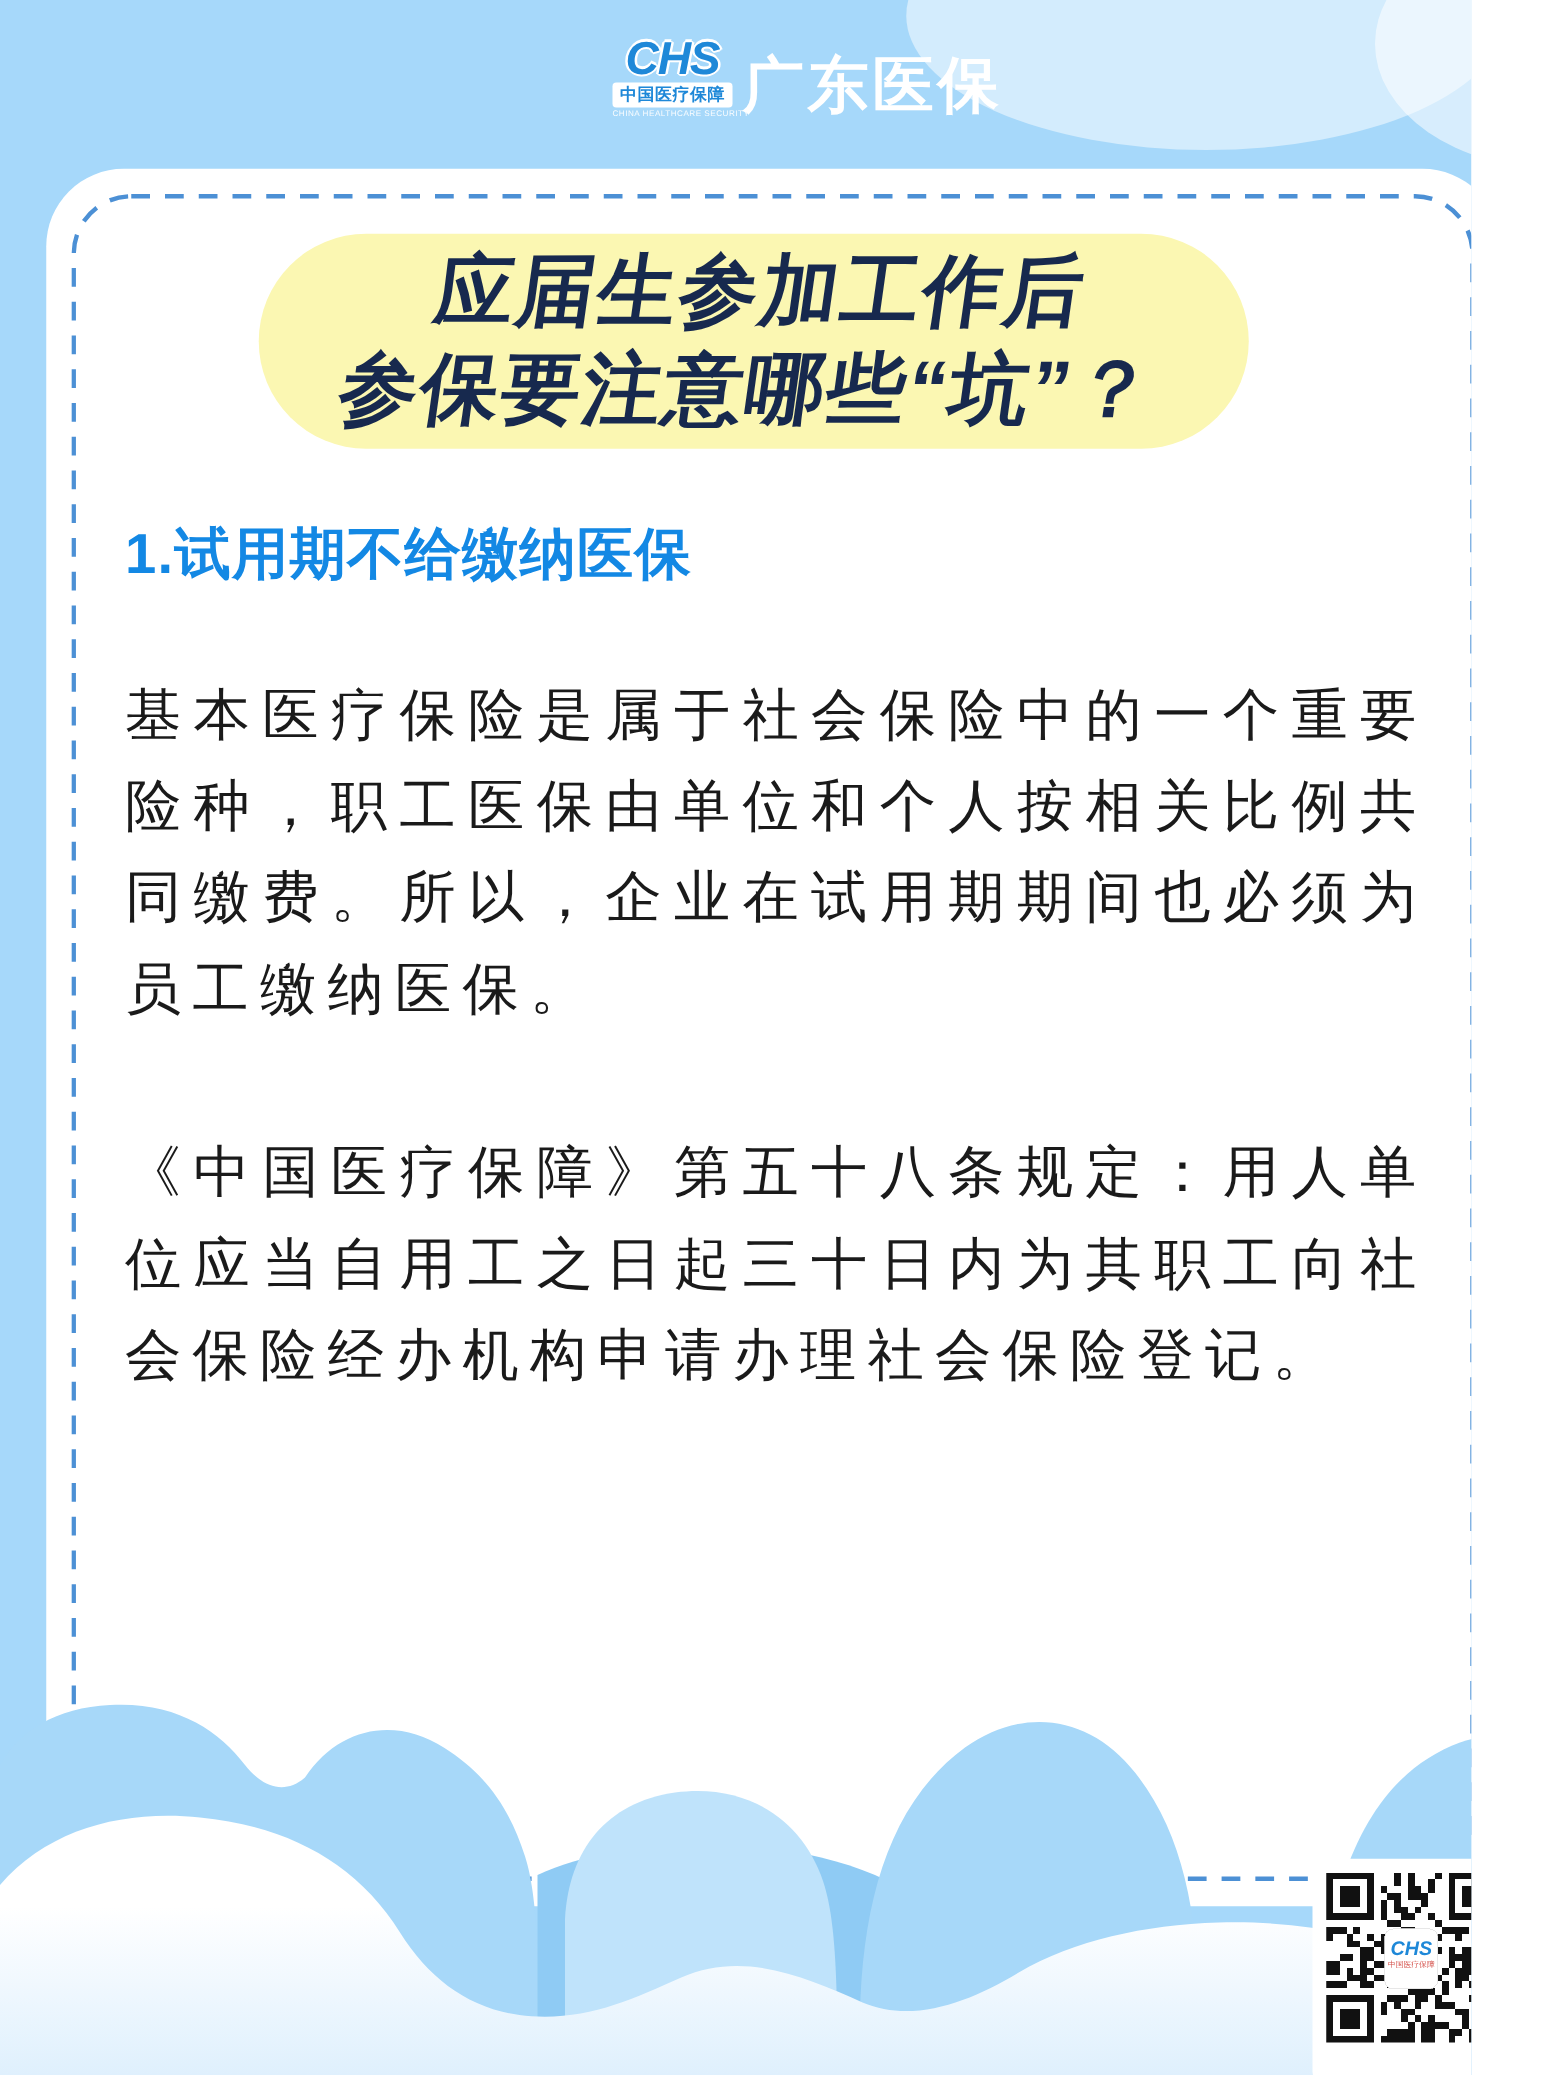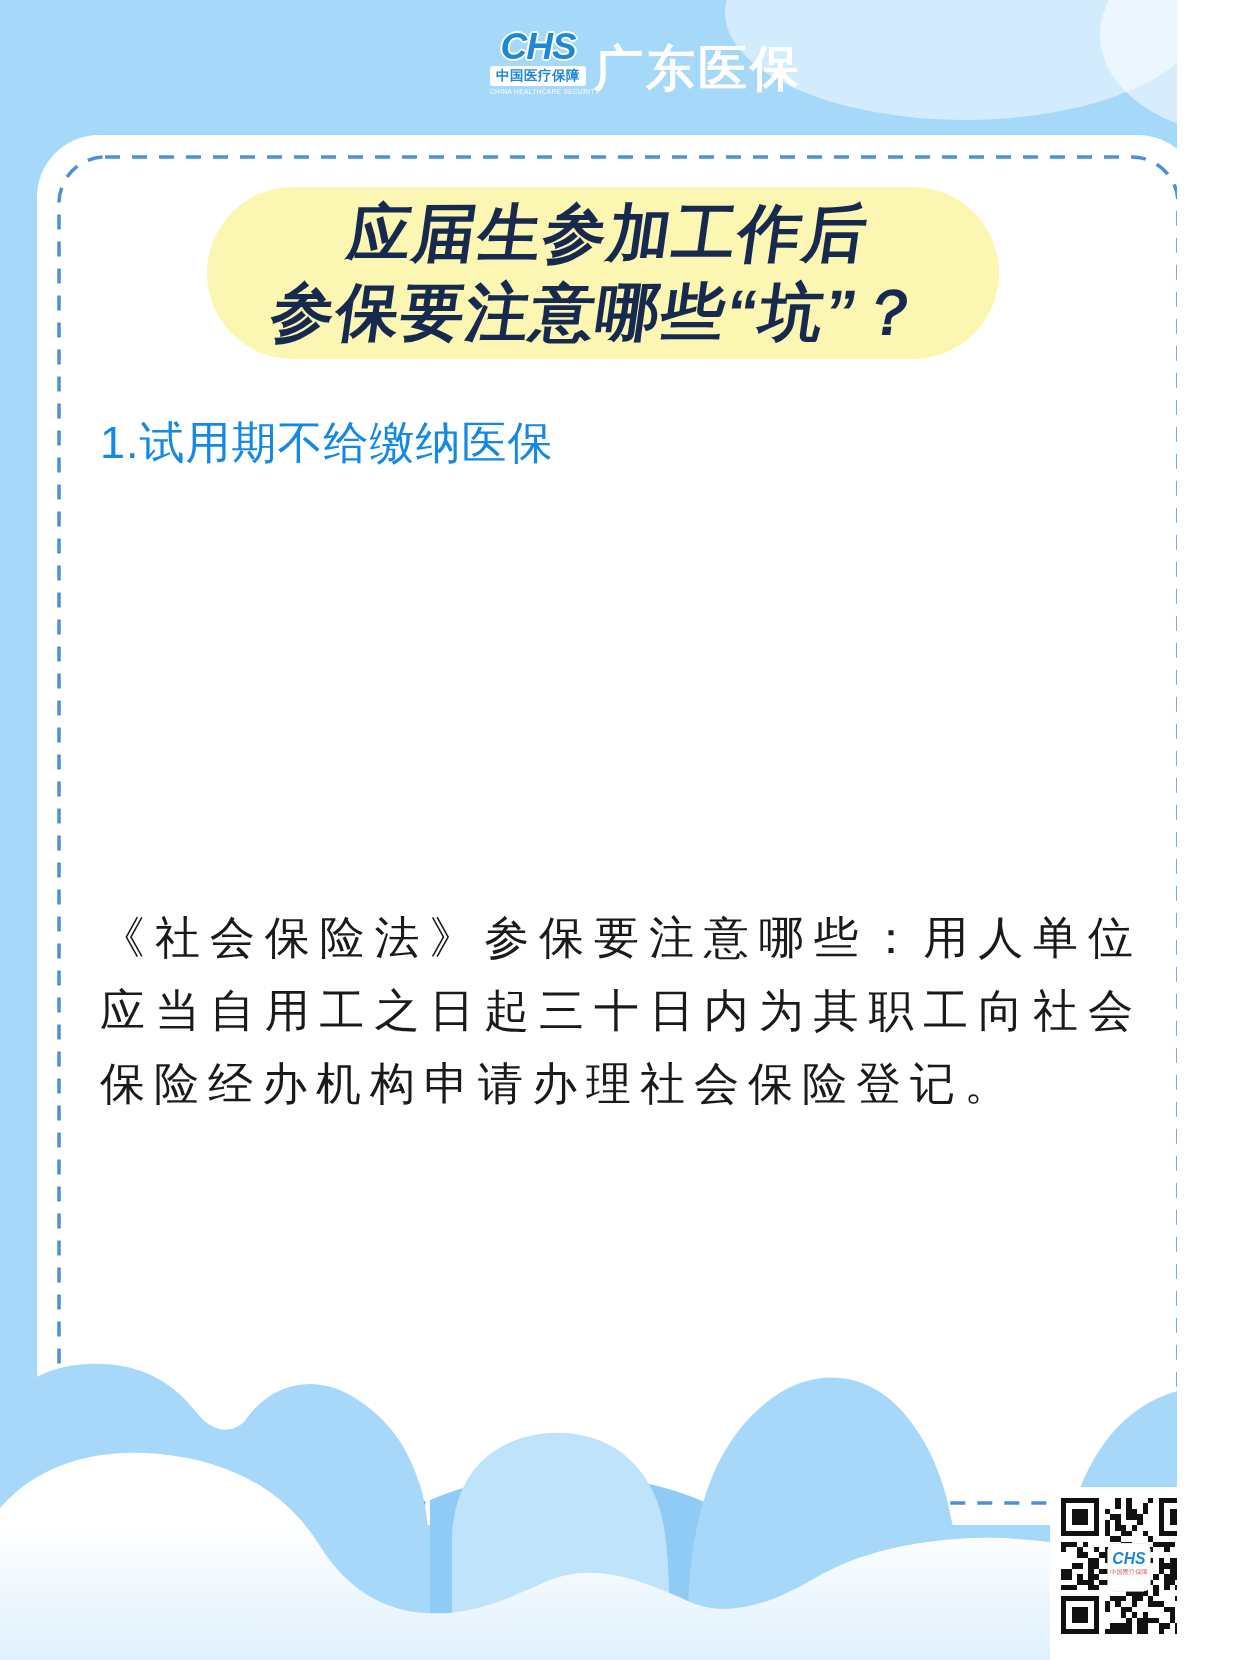--- a/index.html
+++ b/index.html
@@ -43,21 +43,21 @@
     display:flex;flex-direction:column;align-items:center;justify-content:center;
   }
   .banner-inner{transform:skewX(-8deg);text-align:center;}
   .title-line{
     font-size:63px;font-weight:900;color:var(--title-navy,#17294E);
     line-height:79px;letter-spacing:2px;white-space:nowrap;
   }
   
   .section-heading{
     position:absolute;left:63px;top:278px;margin:0;
-    font-size:45px;font-weight:400;color:var(--heading-blue,#1388E4);letter-spacing:1px;
+    font-size:45px;font-weight:700;color:var(--heading-blue,#1388E4);letter-spacing:1px;
   }
   .para{
     position:absolute;left:63px;width:1042px;margin:0;
     font-size:45px;line-height:73px;letter-spacing:0.2em;
     color:var(--body-text,#1A1A1A);
     text-align:justify;text-justify:inter-character;
   }
   .para1{top:400px;}
   .para2{top:766px;}
   
@@ -94,21 +94,22 @@
 
     <div class="banner">
       <div class="banner-inner">
         <div class="title-line">应届生参加工作后</div>
         <div class="title-line">参保要注意哪些“坑”？</div>
       </div>
     </div>
 
     <h2 class="section-heading">1.试用期不给缴纳医保</h2>
 
-    <p class="para para2">《社会保险法》参保要注意哪些：用人单位应当自用工之日起三十日内为其职工向社会保险经办机构申请办理社会保险登记。</p>
+    <p class="para para1">基本医疗保险是属于社会保险中的一个重要险种，职工医保由单位和个人按相关比例共同缴费。所以，企业在试用期期间也必须为员工缴纳医保。</p>
+    <p class="para para2">《中国医疗保障》第五十八条规定：用人单位应当自用工之日起三十日内为其职工向社会保险经办机构申请办理社会保险登记。</p>
   </div>
 
   <svg class="clouds" viewBox="0 0 1242 310" preserveAspectRatio="none">
     <defs>
       <linearGradient id="whiteFade" x1="0" y1="0" x2="0" y2="1">
         <stop offset="0.35" stop-color="#FFFFFF"></stop>
         <stop offset="1" stop-color="#DFF0FD"></stop>
       </linearGradient>
     </defs>
 

